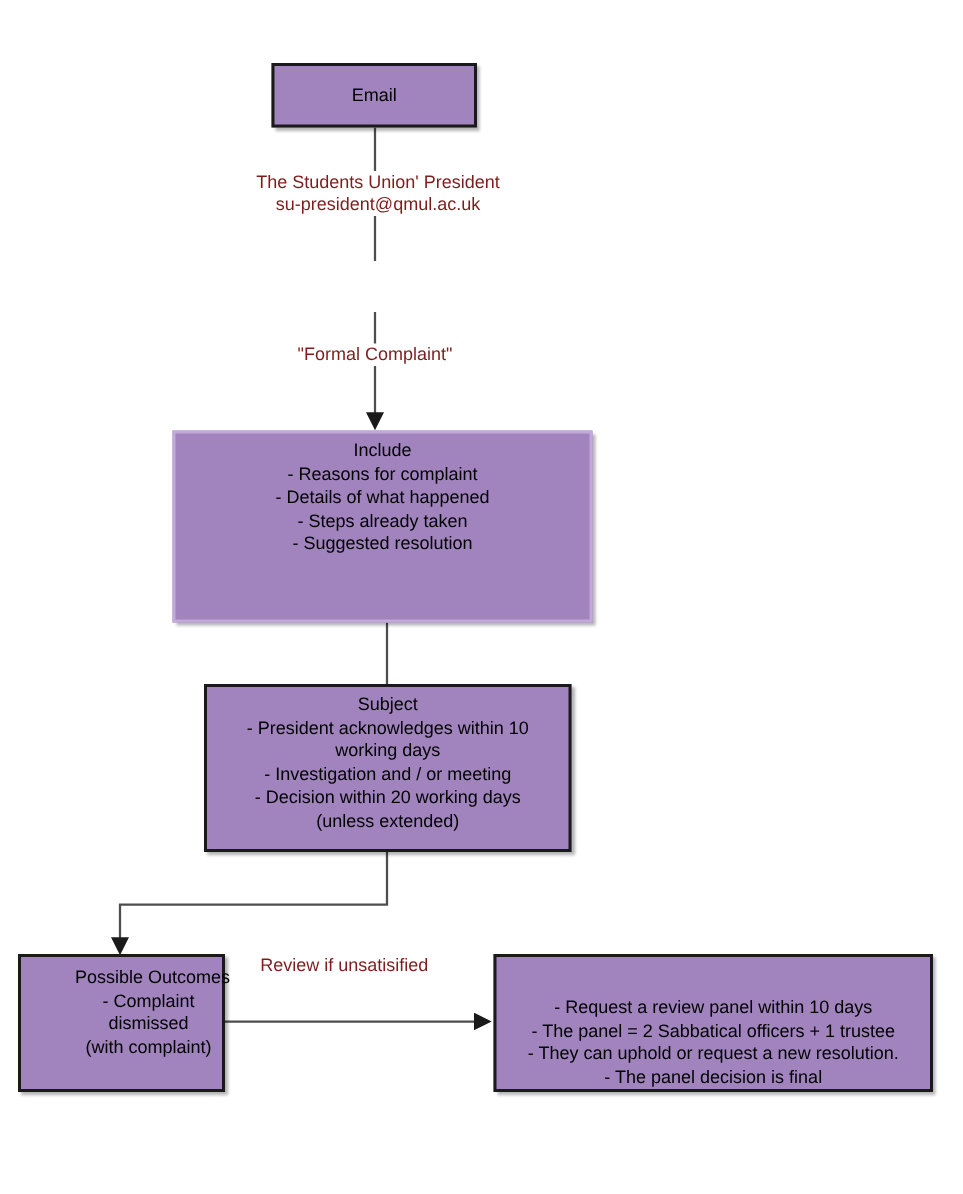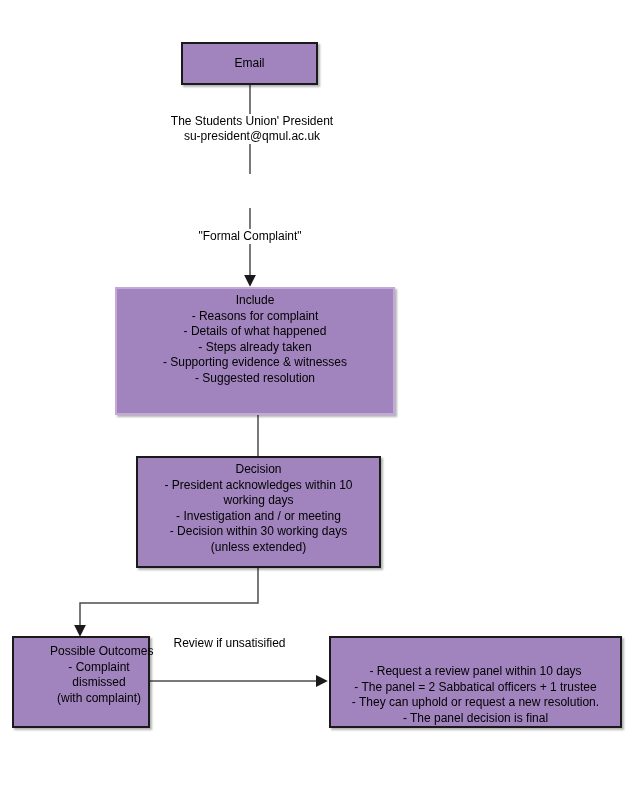--- a/index.html
+++ b/index.html
@@ -30,21 +30,21 @@
   #include-box{left:115px;top:287px;width:280px;height:128px;padding-top:4px;}
   #process-box{left:136px;top:456px;width:245px;height:112px;padding-top:4px;}
   #outcomes-box{left:12px;top:636px;width:138px;height:92px;padding-top:6px;padding-left:36px;}
   #review-box{left:329px;top:636px;width:293px;height:92px;display:flex;flex-direction:column;justify-content:flex-end;}
   .edge-label{
     position:absolute;
     background:#ffffff;
     font-size:12px;
     line-height:15px;
     text-align:center;
-    color:#000000;
+    color:#7f1d1d;
   }
   #label-email-subject{left:140px;top:114px;width:224px;}
   #label-formal-complaint{left:170px;top:229px;width:160px;}
   #label-review{left:162px;top:636px;width:135px;}
   svg#connectors{position:absolute;left:0;top:0;pointer-events:none;}
 </style>
 </head>
 <body>
 
 <div id="canvas">
@@ -74,30 +74,29 @@
 
   <div class="edge-label" id="label-formal-complaint">
     <div class="line">"Formal Complaint"</div>
   </div>
 
   <div class="node" id="include-box">
     <div class="line">Include</div>
     <div class="line">- Reasons for complaint</div>
     <div class="line">- Details of what happened</div>
     <div class="line">- Steps already taken</div>
-    <div class="line">- Supporting evidence &amp; witnesses</div>
     <div class="line">- Suggested resolution</div>
   </div>
 
   <div class="node" id="process-box">
-    <div class="line">Decision</div>
+    <div class="line">Subject</div>
     <div class="line">- President acknowledges within 10</div>
     <div class="line">working days</div>
     <div class="line">- Investigation and / or meeting</div>
-    <div class="line">- Decision within 30 working days</div>
+    <div class="line">- Decision within 20 working days</div>
     <div class="line">(unless extended)</div>
   </div>
 
   <div class="node" id="outcomes-box">
     <div class="line">Possible Outcomes</div>
     <div class="line">- Complaint</div>
     <div class="line">dismissed</div>
     <div class="line">(with complaint)</div>
   </div>
 

